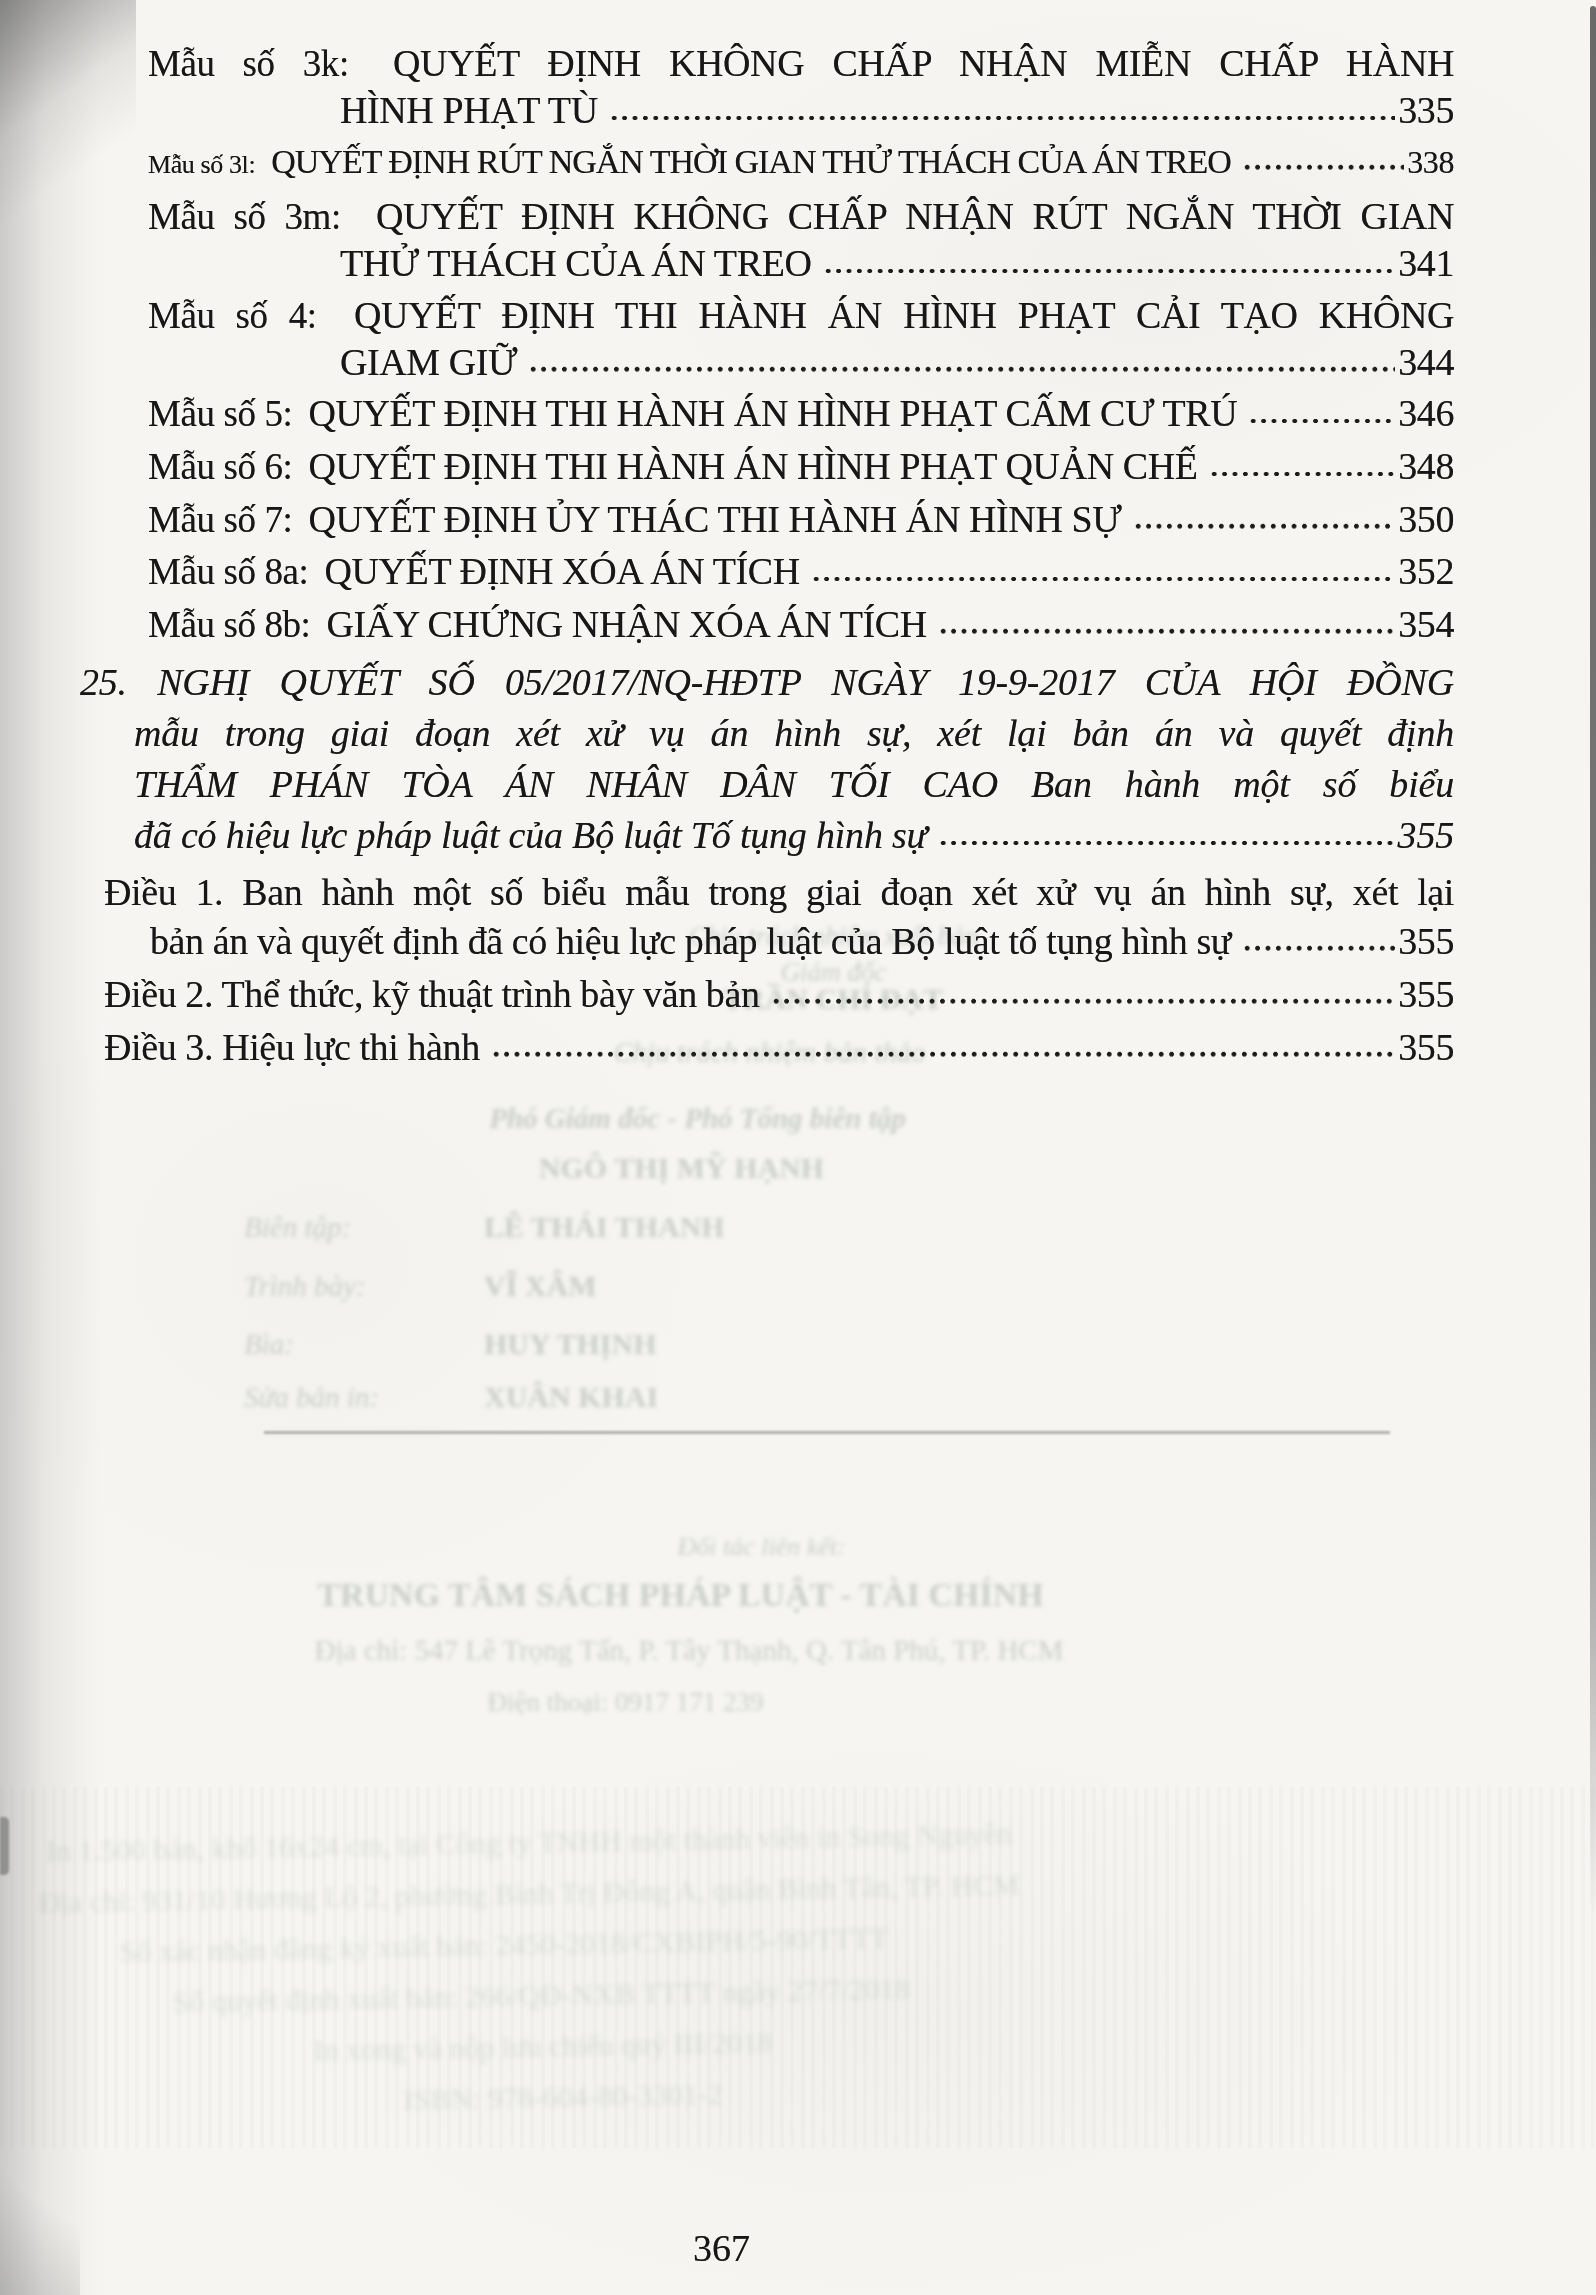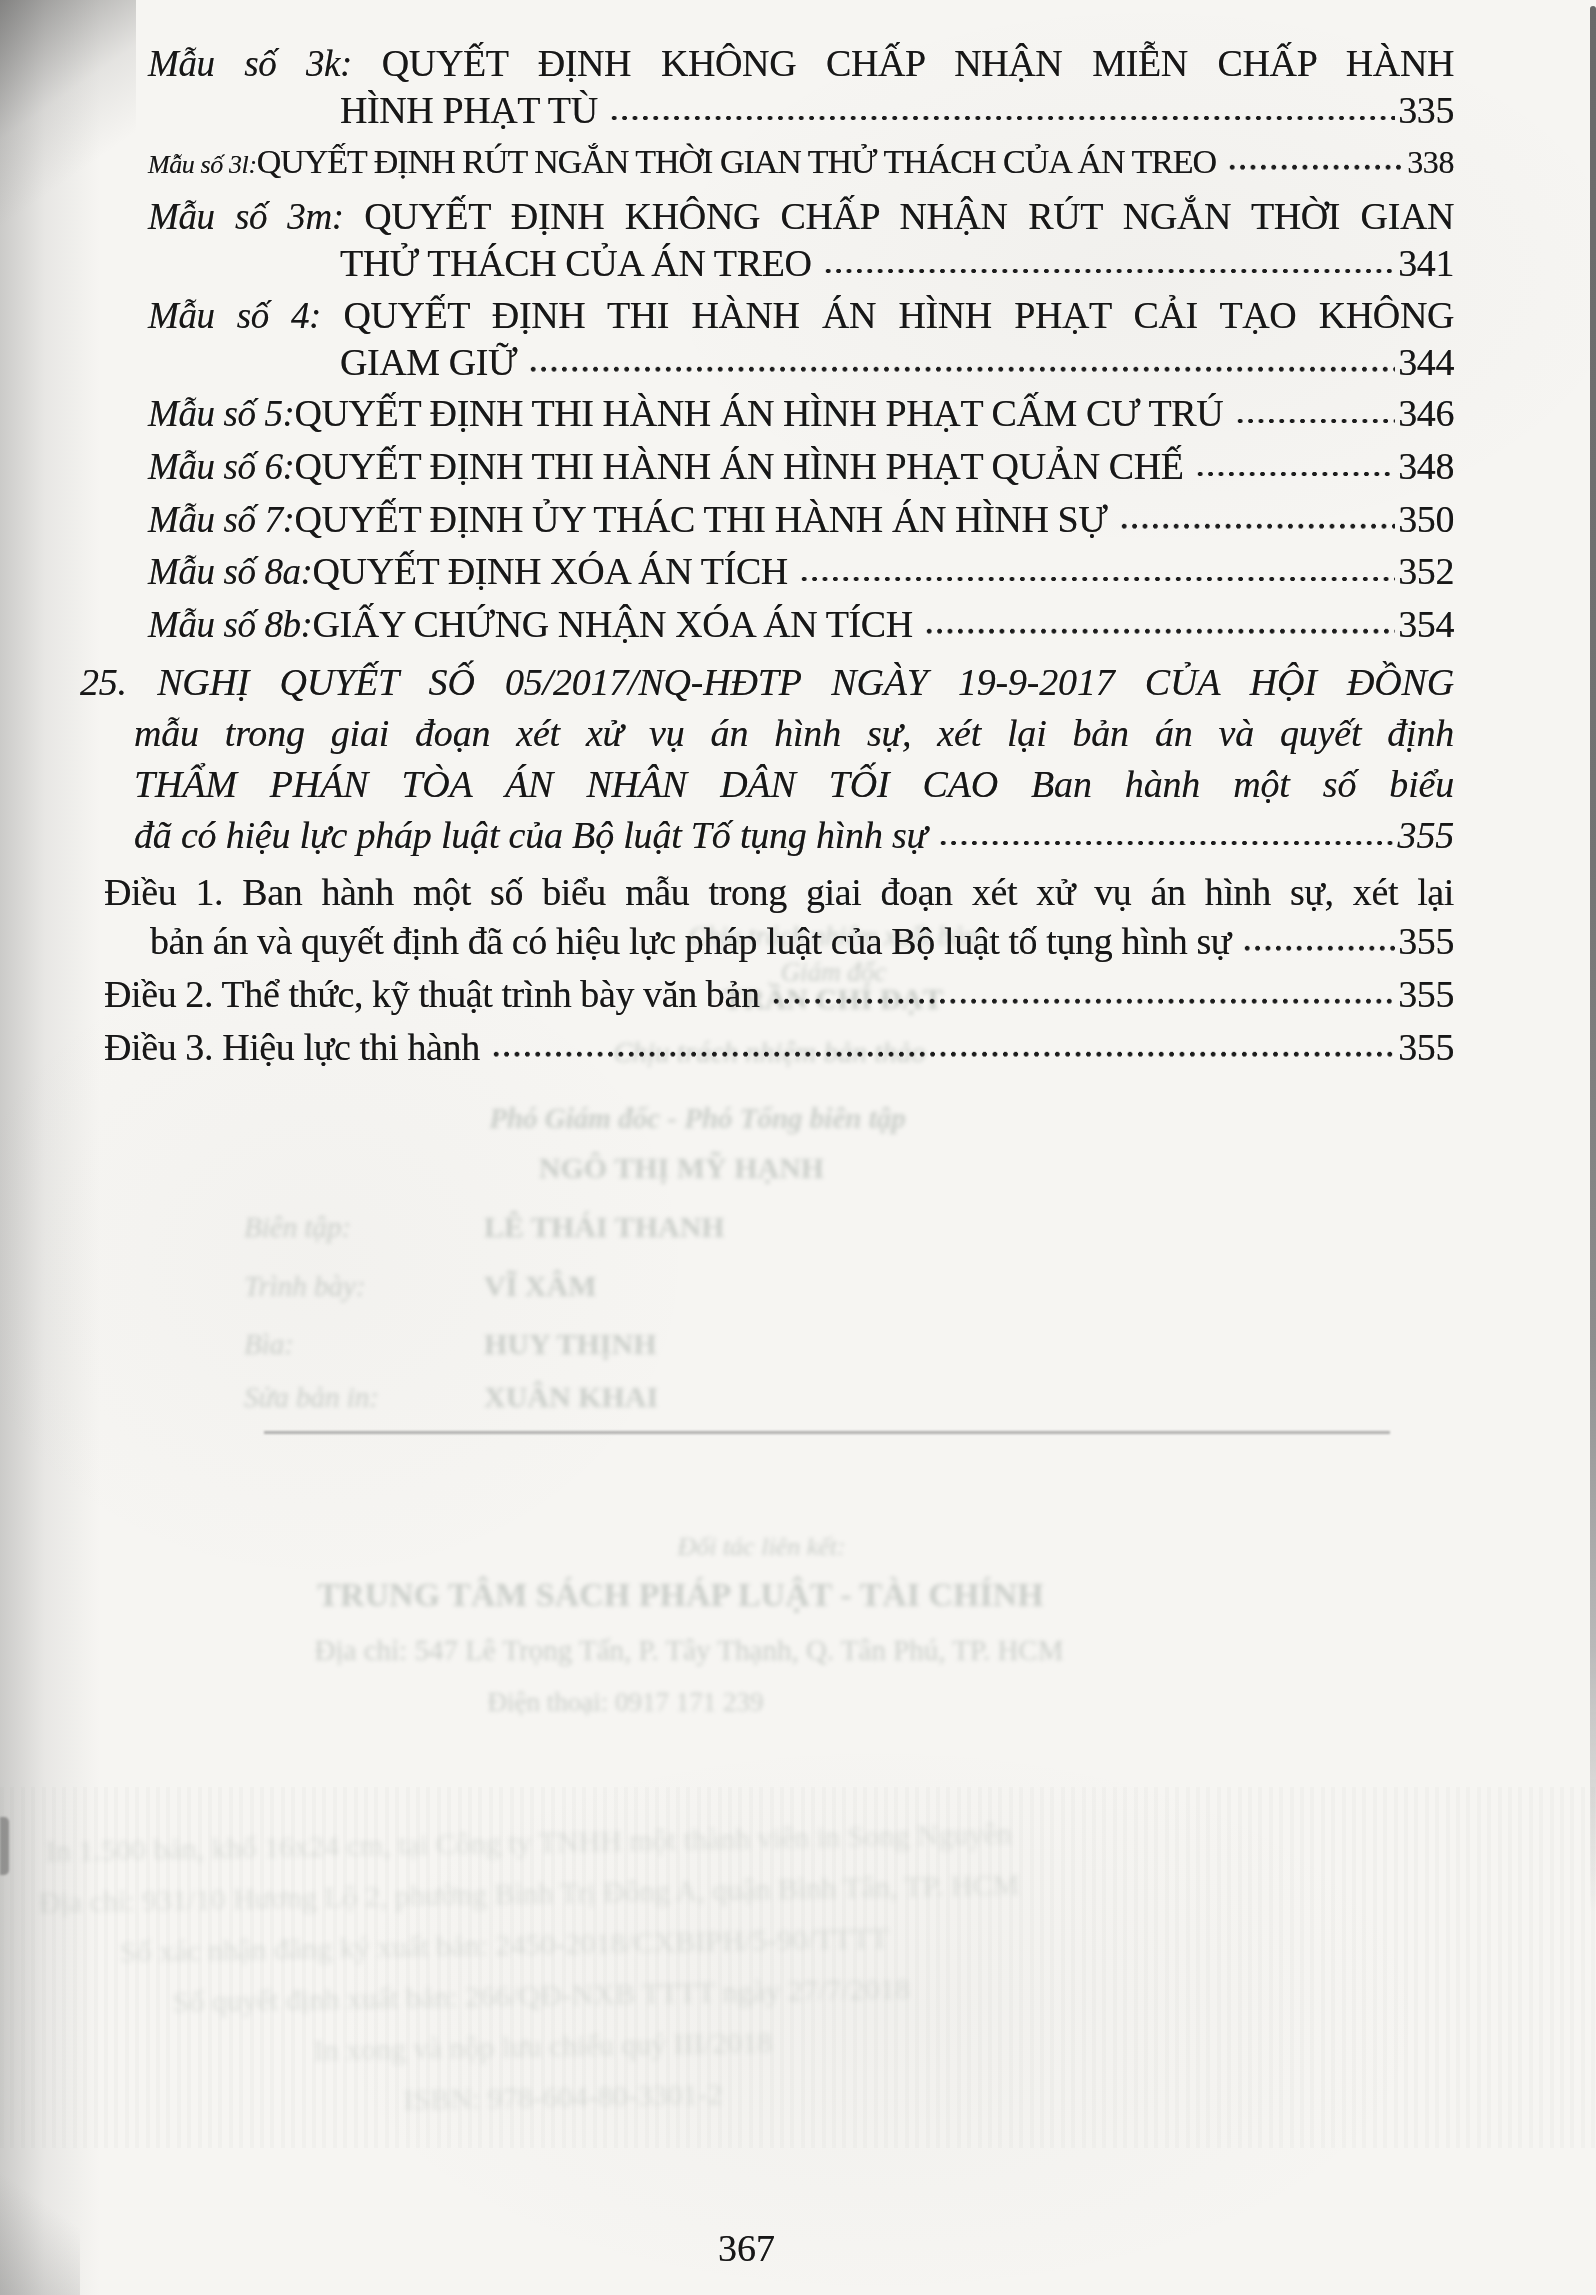--- a/index.html
+++ b/index.html
@@ -25,21 +25,21 @@
   .corner-bl{position:absolute;left:0;bottom:0;width:80px;height:144px;
     background:linear-gradient(35deg, rgba(110,110,110,.28), rgba(0,0,0,0) 62%);}
   .streaks{position:absolute;left:0;top:1787px;width:100%;height:361px;
     background:repeating-linear-gradient(90deg, rgba(150,155,150,.055) 0 4px, rgba(0,0,0,0) 4px 10.4px);}
 
   
   .toc{position:absolute;left:80px;top:40px;width:1374px;text-shadow:0 0 0.4px rgba(0,0,0,.55);}
   .row{font-size:38px;line-height:46px;letter-spacing:-0.4px;}
   .just{text-align:justify;text-align-last:justify;}
   .flexline{display:flex;align-items:baseline;white-space:nowrap;}
-  .lbl{font-style:italic;font-size:37px;margin-right:0;}
+  .lbl{font-size:37px;margin-right:16px;}
   .m-item{margin-left:68px;margin-bottom:5.6px;}
   .m-item .cont{padding-left:192px;}
   .tight .lbl{font-size:26px;}
   .tight .ttl{font-size:34px;letter-spacing:-1px;}
   .tight .pg{font-size:32px;}
   .leader{flex:1 1 auto;min-width:14.4px;height:10.4px;margin:0 3.2px 0 11.2px;align-self:baseline;
     background-image:radial-gradient(circle, #1c1c1c 2.1px, rgba(0,0,0,0) 2.6px);
     background-size:10.4px 10.4px;background-repeat:repeat-x;background-position:0 bottom;}
   .pg{font-size:38px;}
   .e25{padding-left:54px;margin-top:9.6px;margin-bottom:6.4px;}
@@ -55,21 +55,21 @@
   .b-b{font-weight:bold;}
   .b-c{text-align:center;}
   .bleed-row{display:flex;align-items:baseline;}
   .bleed-row .b-lbl{width:240px;font-style:italic;font-size:29px;}
   .bleed-row .b-val{font-weight:bold;font-size:30px;}
   .colophon-rule{position:absolute;left:264px;top:1431px;width:1126px;height:3.2px;background:#6d6d6d;opacity:.5;filter:blur(0.8px);}
   .print{position:absolute;left:36px;top:1812px;width:1478px;transform:rotate(-1.05deg);
     color:#84908a;filter:blur(2.4px);opacity:.22;font-size:30px;line-height:51px;}
   .print div{white-space:nowrap;}
 
-  .pagenum{position:absolute;top:2226px;left:657px;width:179px;text-align:center;font-size:38px;
+  .pagenum{position:absolute;top:2226px;left:632px;width:179px;text-align:center;font-size:38px;
     text-shadow:0 0 0.4px rgba(0,0,0,.55);}
 </style>
 </head>
 <body>
 
 <div class="page">
 
   <div class="gutter"></div>
   <div class="gutter-top"></div>
   <div class="edge-right"></div>

